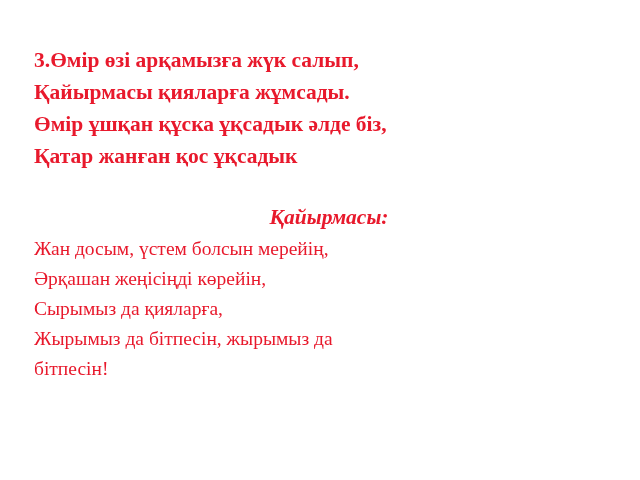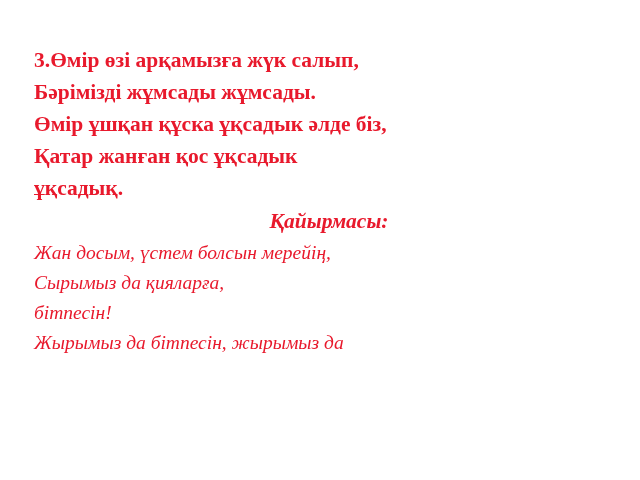--- a/index.html
+++ b/index.html
@@ -34,46 +34,46 @@
   .refrain-heading {
     color: #e8192c;
     font-family: "Liberation Serif", serif;
     font-weight: bold;
     font-style: italic;
     font-size: 21.5px;
     line-height: 34px;
     text-align: center;
     padding-left: 18px;
     white-space: pre;
+    margin-top: 28px;
   }
   .chorus-line {
     color: #e8192c;
     font-family: "Liberation Serif", serif;
-    font-style: italic;
     font-weight: normal;
     font-size: 19.5px;
     line-height: 30px;
     white-space: pre;
   }
 </style>
 </head>
 <body>
 
 <div class="slide">
 
   <div class="verse">
     <div class="verse-line">3.Өмір өзі арқамызға жүк салып,</div>
-    <div class="verse-line">Бәрімізді жұмсады жұмсады.</div>
+    <div class="verse-line">Қайырмасы қияларға жұмсады.</div>
     <div class="verse-line">Өмір ұшқан құска ұқсадык әлде біз,</div>
     <div class="verse-line">Қатар жанған қос ұқсадык</div>
-    <div class="verse-line">ұқсадық.</div>
   </div>
 
   <div class="refrain-heading">Қайырмасы:</div>
 
   <div class="chorus">
     <div class="chorus-line">Жан досым, үстем болсын мерейің,</div>
+    <div class="chorus-line">Әрқашан жеңісіңді көрейін,</div>
     <div class="chorus-line">Сырымыз да қияларға,</div>
+    <div class="chorus-line">Жырымыз да бітпесін, жырымыз да</div>
     <div class="chorus-line">бітпесін!</div>
-    <div class="chorus-line">Жырымыз да бітпесін, жырымыз да</div>
   </div>
 
 </div>
 
 </body></html>

